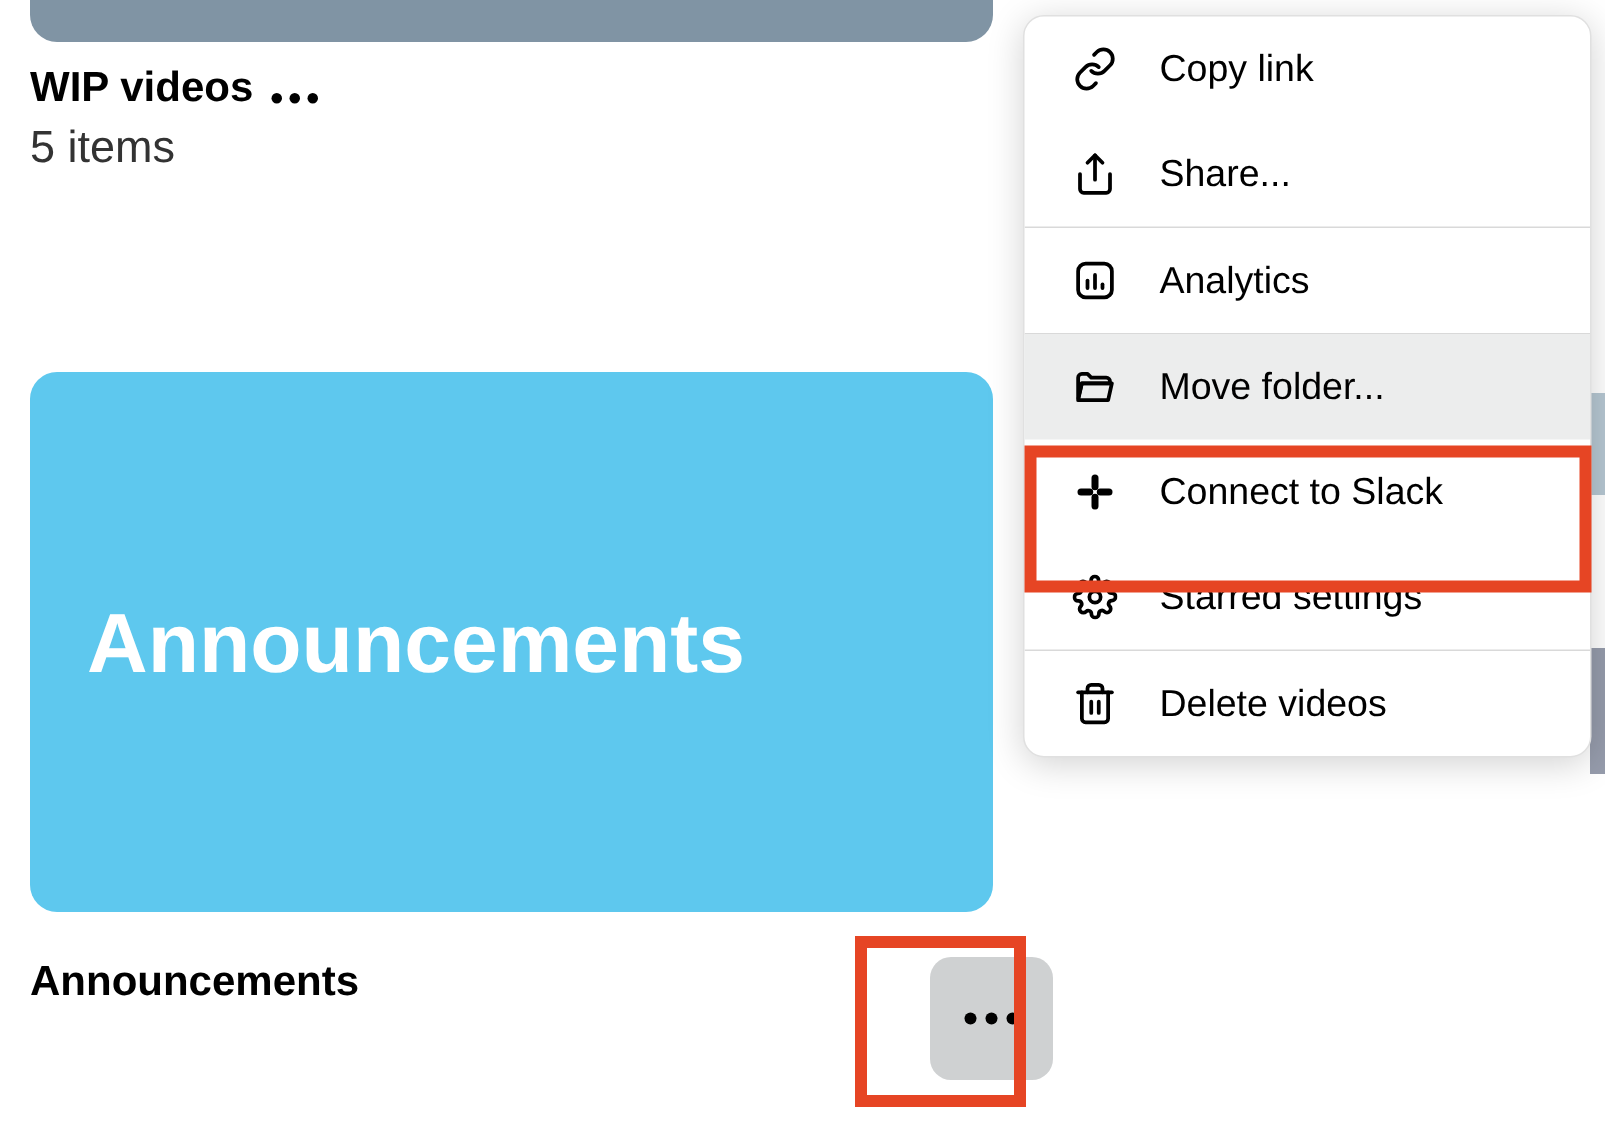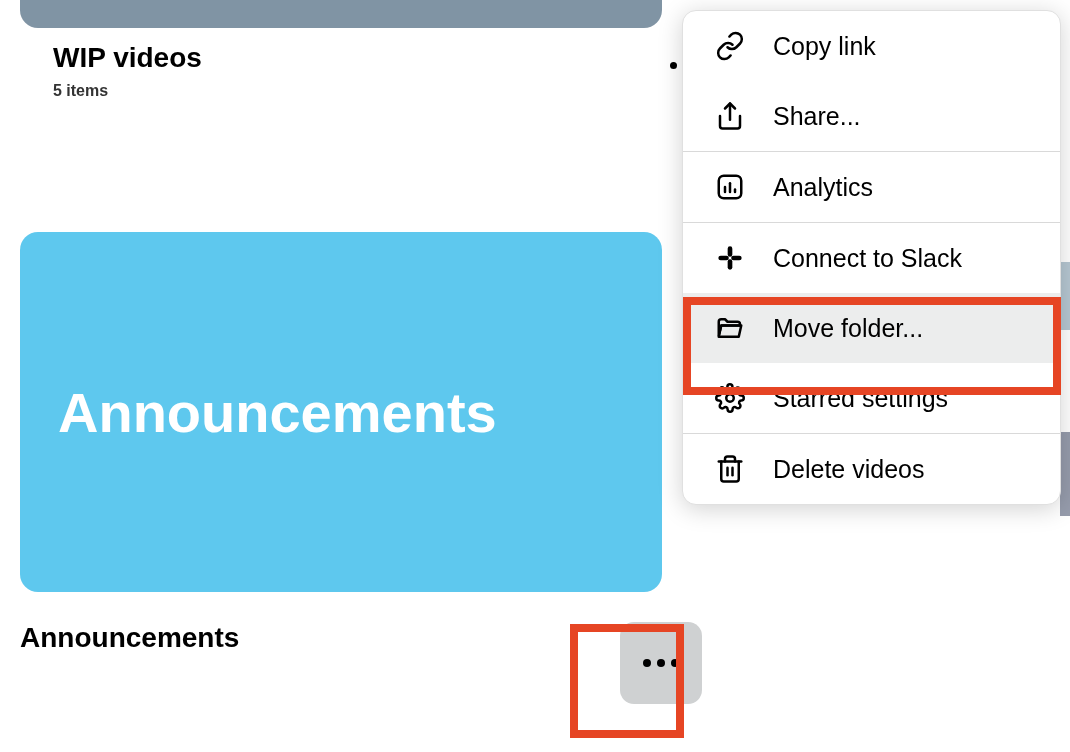--- a/index.html
+++ b/index.html
@@ -26,30 +26,28 @@
       border-radius: 0 0 18px 18px;
       margin-bottom: 14px;
     }
     .folder-title {
       font-size: 28px;
       font-weight: 700;
       color: #000;
       margin-bottom: 8px;
     }
     .folder-subtitle {
-      font-size: 16px;
+      font-size: 30px;
       color: #333;
-      font-weight: 700;
+      font-weight: 400;
     }
     .title-row {
       display: flex;
       align-items: flex-start;
-      justify-content: space-between;
       width: 660px;
-      margin-left: 33px;
     }
     .dots-btn {
       display: flex;
       gap: 5px;
       align-items: center;
       justify-content: center;
       cursor: pointer;
       padding: 12px;
       margin-top: 8px;
     }
@@ -255,42 +253,42 @@
         <line x1="8" y1="16" x2="8" y2="12"></line>
         <line x1="12" y1="16" x2="12" y2="9"></line>
         <line x1="16" y1="16" x2="16" y2="14"></line>
       </svg>
     </div>
     <div class="menu-label">Analytics</div>
   </div>
 
   <div class="menu-divider"></div>
 
+  <div class="menu-item hovered">
+    <div class="menu-icon">
+      <svg width="30" height="30" viewBox="0 0 24 24" fill="none" stroke="#000" stroke-width="2" stroke-linecap="round" stroke-linejoin="round">
+        <path d="M3 7a2 2 0 0 1 2-2h3l2 2h8a2 2 0 0 1 2 2v1H5l-2 8V7z"></path>
+        <path d="M5 10h16l-2 9H3l2-9z"></path>
+      </svg>
+    </div>
+    <div class="menu-label">Move folder...</div>
+  </div>
+
   <div class="menu-item">
     <div class="menu-icon">
       <svg width="28" height="28" viewBox="0 0 24 24" fill="#000">
         <rect x="10" y="2" width="4" height="9" rx="2"></rect>
         <rect x="10" y="13" width="4" height="9" rx="2"></rect>
         <rect x="2" y="10" width="9" height="4" rx="2"></rect>
         <rect x="13" y="10" width="9" height="4" rx="2"></rect>
       </svg>
     </div>
     <div class="menu-label">Connect to Slack</div>
   </div>
 
-  <div class="menu-item hovered">
-    <div class="menu-icon">
-      <svg width="30" height="30" viewBox="0 0 24 24" fill="none" stroke="#000" stroke-width="2" stroke-linecap="round" stroke-linejoin="round">
-        <path d="M3 7a2 2 0 0 1 2-2h3l2 2h8a2 2 0 0 1 2 2v1H5l-2 8V7z"></path>
-        <path d="M5 10h16l-2 9H3l2-9z"></path>
-      </svg>
-    </div>
-    <div class="menu-label">Move folder...</div>
-  </div>
-
   <div class="menu-item">
     <div class="menu-icon">
       <svg width="30" height="30" viewBox="0 0 24 24" fill="none" stroke="#000" stroke-width="2" stroke-linecap="round" stroke-linejoin="round">
         <circle cx="12" cy="12" r="3"></circle>
         <path d="M19.4 15a1.65 1.65 0 0 0 .33 1.82l.06.06a2 2 0 1 1-2.83 2.83l-.06-.06a1.65 1.65 0 0 0-1.82-.33 1.65 1.65 0 0 0-1 1.51V21a2 2 0 0 1-4 0v-.09a1.65 1.65 0 0 0-1-1.51 1.65 1.65 0 0 0-1.82.33l-.06.06a2 2 0 1 1-2.83-2.83l.06-.06a1.65 1.65 0 0 0 .33-1.82 1.65 1.65 0 0 0-1.51-1H3a2 2 0 0 1 0-4h.09a1.65 1.65 0 0 0 1.51-1 1.65 1.65 0 0 0-.33-1.82l-.06-.06A2 2 0 1 1 7.04 4.2l.06.06a1.65 1.65 0 0 0 1.82.33h0a1.65 1.65 0 0 0 1-1.51V3a2 2 0 0 1 4 0v.09a1.65 1.65 0 0 0 1 1.51h0a1.65 1.65 0 0 0 1.82-.33l.06-.06a2 2 0 1 1 2.83 2.83l-.06.06a1.65 1.65 0 0 0-.33 1.82v0a1.65 1.65 0 0 0 1.51 1H21a2 2 0 0 1 0 4h-.09a1.65 1.65 0 0 0-1.51 1z"></path>
       </svg>
     </div>
     <div class="menu-label">Starred settings</div>
   </div>
 

